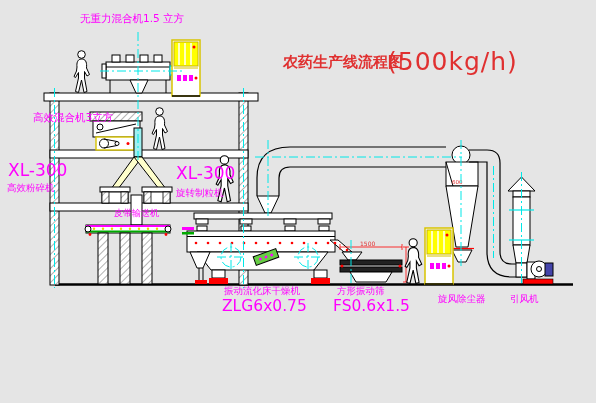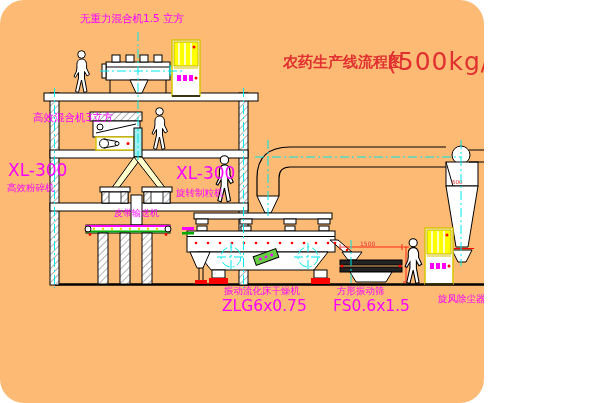--- a/index.html
+++ b/index.html
@@ -1,17 +1,17 @@
 <!DOCTYPE html>
 <html><head>
 <meta charset="utf-8">
 <style>
   html,body{margin:0;padding:0;background:#fff;}
-  #stage{position:relative;width:484px;height:403px;background:#fdba74;overflow:hidden;
-         font-family:"DejaVu Sans",sans-serif;border-radius:24px;}
+  #stage{position:relative;width:596px;height:403px;background:#e5e5e5;overflow:hidden;
+         font-family:"DejaVu Sans",sans-serif;}
   svg text{font-family:"DejaVu Sans","Liberation Sans",sans-serif;}
   .lbl-magenta{fill:#ff00ff;}
   .lbl-red{fill:#e03030;}
   .thin{stroke:#000;stroke-width:1;fill:none;}
   .whitefill{stroke:#000;stroke-width:1;fill:#fff;}
   .cyanline{stroke:#00e8e8;stroke-width:1;fill:none;stroke-dasharray:9 3 2 3;}
 </style>
 </head>
 <body>
 

